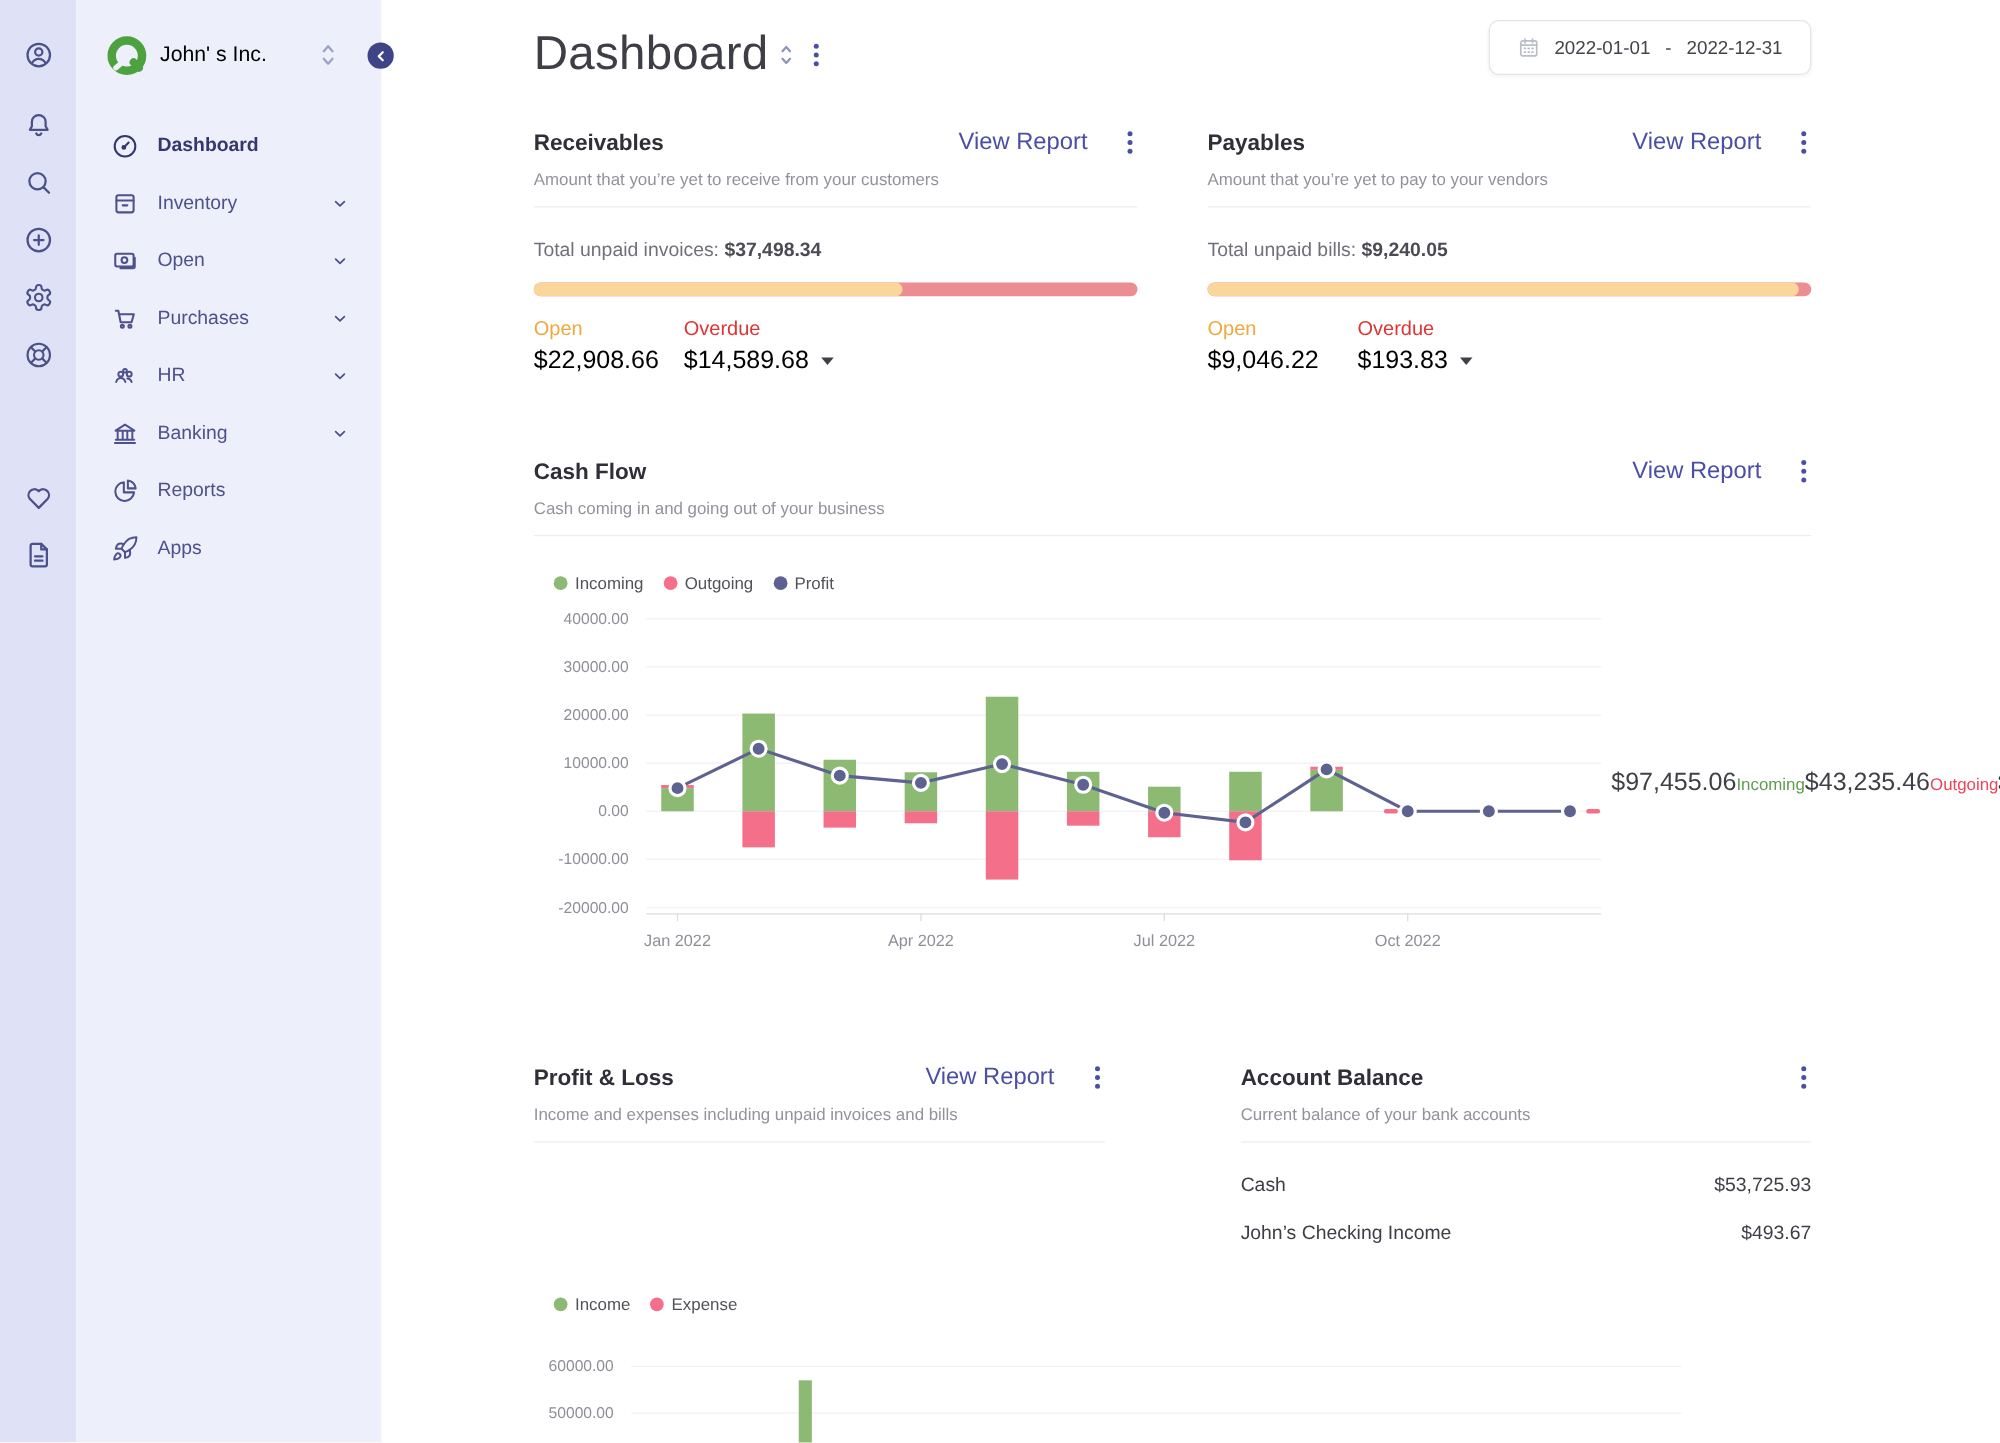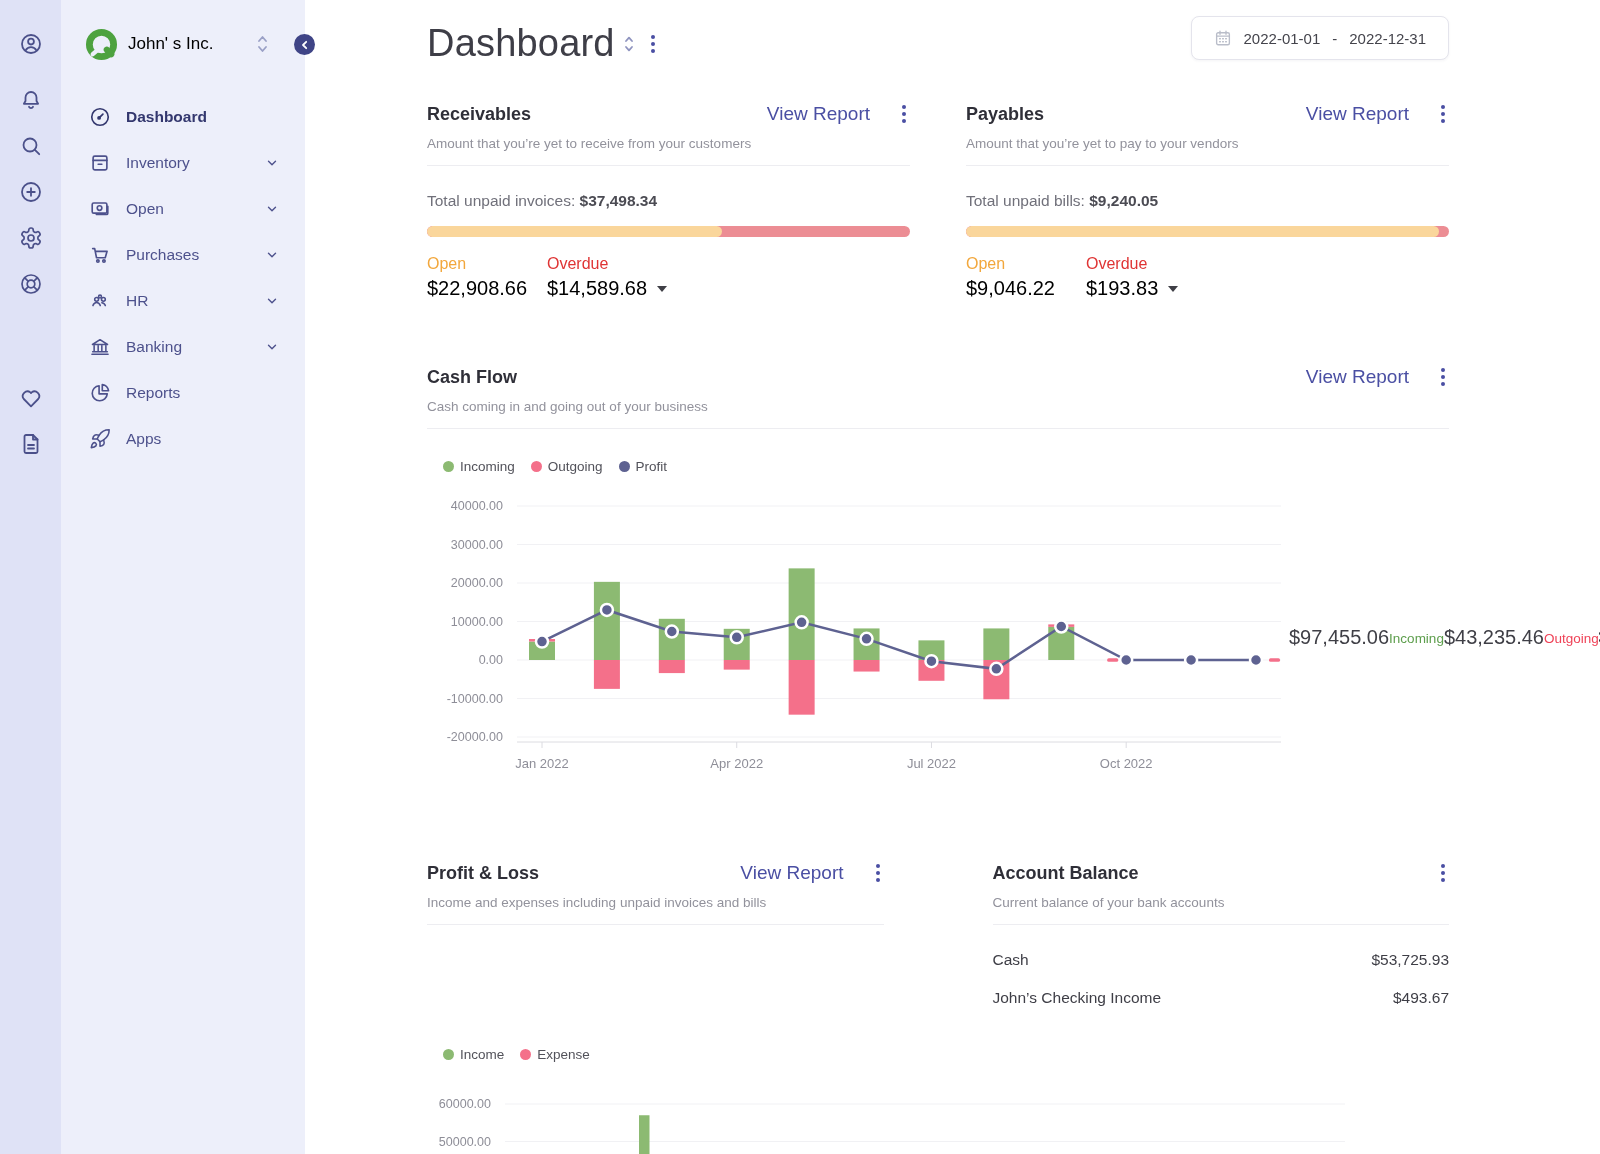--- a/index.html
+++ b/index.html
@@ -56,21 +56,21 @@
   .oo-label{font-size:16px;font-weight:500}
   .oo-label.open{color:#f2a73c}
   .oo-label.overdue{color:#df3434}
   .oo-amount{margin-top:4px;font-size:20px;color:#000000;display:flex;align-items:center}
   .caret{display:inline-block;width:0;height:0;border-left:5px solid transparent;border-right:5px solid transparent;border-top:6px solid #3f3f46;margin-left:10px}
 
   .section{margin-top:64px}
   .legend{display:flex;align-items:center;gap:16px;margin-top:30px;margin-left:16px}
   .litem{display:flex;align-items:center;gap:6px;font-size:13.5px;color:#52525a}
   .ldot{width:11px;height:11px;border-radius:50%}
-  .chart-row{display:flex;margin-top:20px}
+  .chart-row{display:flex;margin-top:9px}
   .tick{font-size:12.5px;fill:#8e8e98;font-family:"Liberation Sans",sans-serif}
   .xtick{font-size:13px;fill:#8e8e98;font-family:"Liberation Sans",sans-serif}
 
   .cf-summary{margin-left:auto;width:160px;display:flex;flex-direction:row;align-items:center;text-align:center;padding-top:8px}
   .sum-amount{font-size:20px;color:#3f3f46}
   .sum-label{font-size:13.5px;margin-top:3px}
   .sum-label.green{color:#5d9e4c}
   .sum-label.red{color:#ef4358}
   .sum-label.purple{color:#5c61a8}
   .sep-minus{width:22px;height:3px;background:#2f2f36;border-radius:2px;margin:26px 0}

